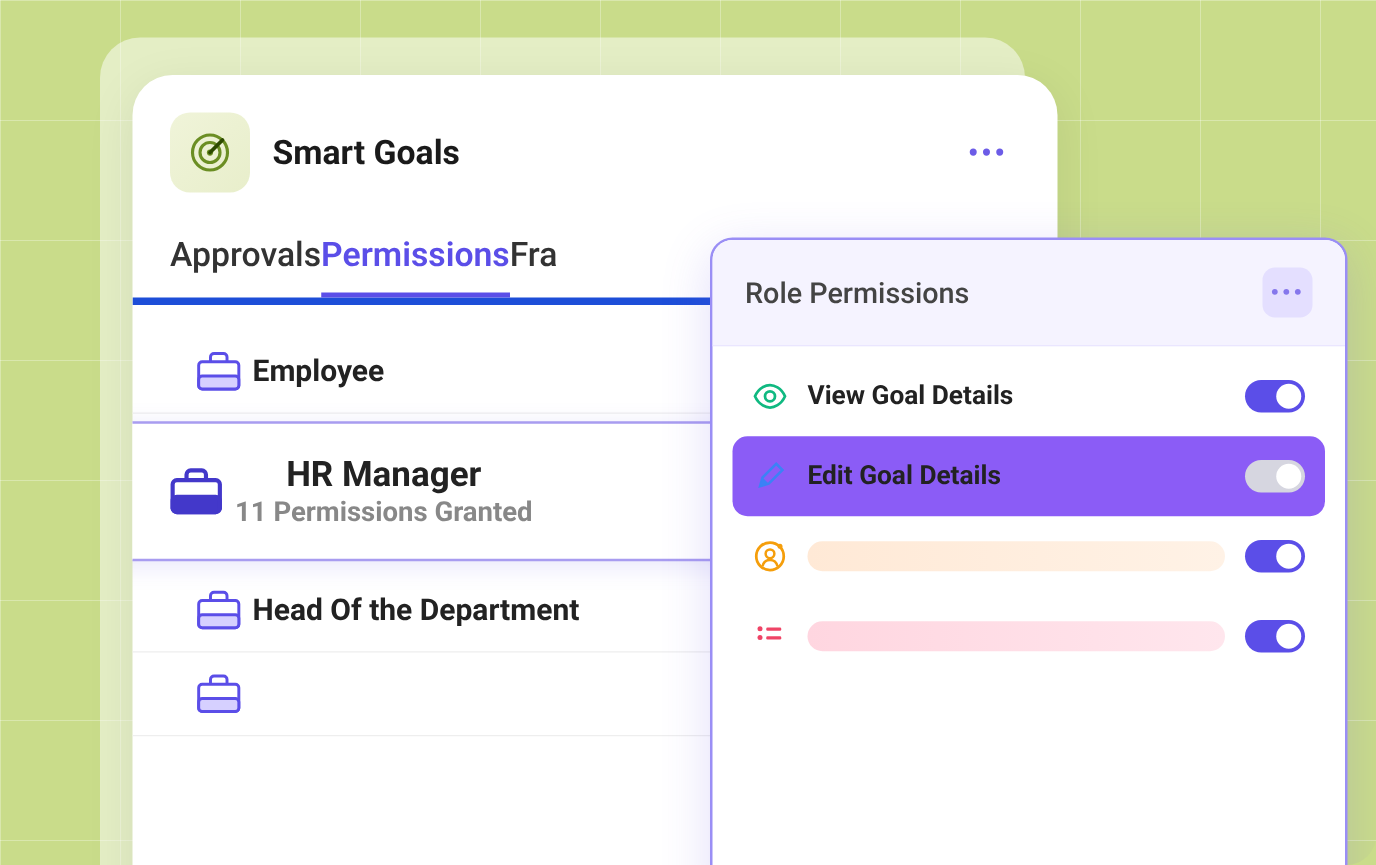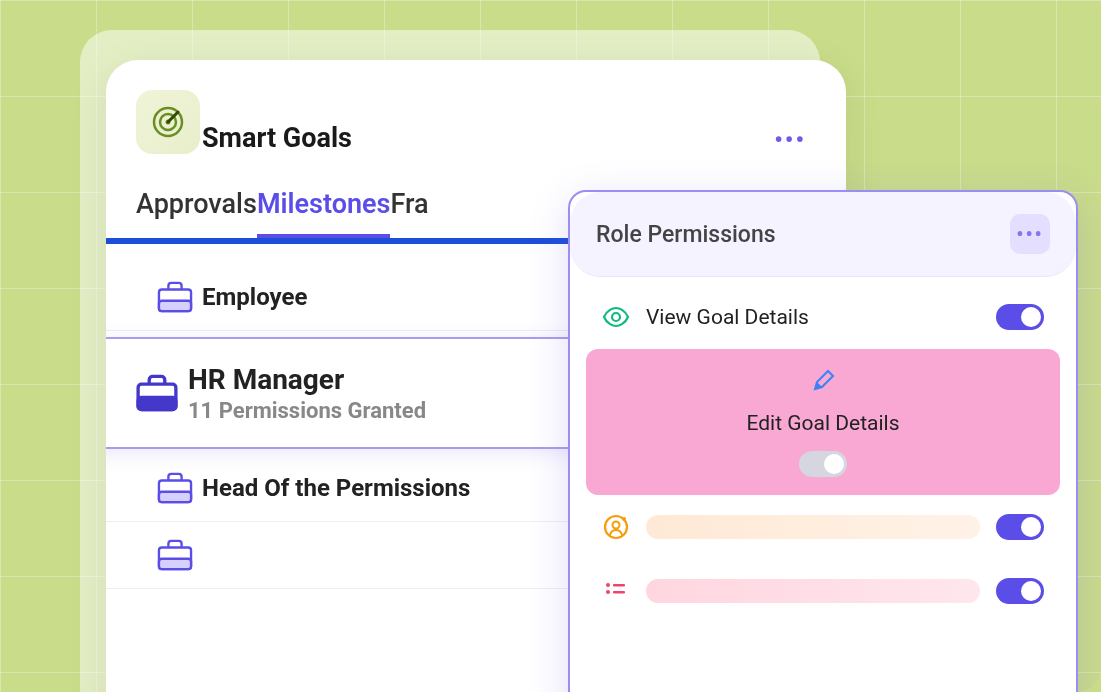--- a/index.html
+++ b/index.html
@@ -30,23 +30,23 @@
   top: 60px;
   width: 740px;
   height: 700px;
   background: #fff;
   border-radius: 32px;
   box-shadow: 0 10px 40px rgba(0,0,0,0.08);
   overflow: hidden;
 }
 .main-header {
   display: flex;
-  align-items: flex-end;
+  align-items: center;
   padding: 30px 40px 20px 30px;
-  gap: 2px;
+  gap: 18px;
 }
 .logo-box {
   width: 64px;
   height: 64px;
   background: linear-gradient(135deg, #f0f4d9, #e8eecb);
   border-radius: 16px;
   display: flex;
   align-items: center;
   justify-content: center;
 }
@@ -94,20 +94,21 @@
 }
 .role-row.selected {
   background: #fff;
   border: 2px solid #a89cf0;
   border-radius: 16px;
   margin: 6px 0;
   padding: 24px 50px;
   box-shadow: 0 4px 20px rgba(108,92,231,0.15);
   position: relative;
   left: -24px;
+  text-align: center;
 }
 .role-text { display: flex; flex-direction: column; gap: 2px; }
 .role-name {
   font-size: 24px;
   font-weight: 700;
   color: #222;
 }
 .role-row.selected .role-name { font-size: 28px; }
 .role-sub {
   font-size: 19px;
@@ -134,21 +135,20 @@
   box-shadow: 0 10px 40px rgba(108,92,231,0.2);
   overflow: hidden;
 }
 .perm-header {
   display: flex;
   align-items: center;
   justify-content: space-between;
   padding: 22px 26px;
   background: #f5f3ff;
   border-bottom: 1px solid #eae6ff;
-  border-radius: 31px;
 }
 .perm-title {
   font-size: 23px;
   font-weight: 500;
   color: #444;
 }
 .perm-more {
   width: 40px;
   height: 40px;
   background: #e4dfff;
@@ -165,33 +165,33 @@
 .perm-list {
   padding: 8px 16px;
 }
 .perm-item {
   display: flex;
   align-items: center;
   gap: 16px;
   padding: 18px 16px;
   border-radius: 12px;
 }
-.perm-item.muted { background: #f9a8d4; flex-direction: column; }
+.perm-item.muted { background: #8b5cf6; }
 .perm-icon {
   width: 28px;
   height: 28px;
   display: flex;
   align-items: center;
   justify-content: center;
 }
 .perm-label {
   font-size: 21px;
   color: #222;
   flex: 1;
-  font-weight: 400;
+  font-weight: 700;
 }
 .placeholder-bar {
   flex: 1;
   height: 24px;
   border-radius: 12px;
 }
 .toggle {
   width: 48px;
   height: 26px;
   border-radius: 13px;
@@ -228,21 +228,21 @@
         <line x1="18" y1="18" x2="28" y2="8" stroke="#2d4a00" stroke-width="3" stroke-linecap="round"></line>
         <path d="M26 6 L30 10 L28 8 Z" fill="#2d4a00"></path>
       </svg>
     </div>
     <div class="app-title">Smart Goals</div>
     <div class="header-more">•••</div>
   </div>
 
   <div class="tabs">
     <div class="tab">Approvals</div>
-    <div class="tab active">Milestones</div>
+    <div class="tab active">Permissions</div>
     <div class="tab">Fra</div>
   </div>
 
   <div class="roles-list">
     <div class="role-row">
       <svg class="briefcase" viewBox="0 0 40 36">
         <rect x="3" y="10" width="34" height="23" rx="3" fill="none" stroke="#5b4ee8" stroke-width="2.5"></rect>
         <rect x="3" y="22" width="34" height="11" rx="3" fill="#d6d0ff" stroke="#5b4ee8" stroke-width="2.5"></rect>
         <path d="M13 10 V6 a3 3 0 0 1 3-3 h8 a3 3 0 0 1 3 3 V10" fill="none" stroke="#5b4ee8" stroke-width="2.5"></path>
       </svg>
@@ -263,21 +263,21 @@
       </div>
     </div>
 
     <div class="role-row">
       <svg class="briefcase" viewBox="0 0 40 36">
         <rect x="3" y="10" width="34" height="23" rx="3" fill="none" stroke="#5b4ee8" stroke-width="2.5"></rect>
         <rect x="3" y="22" width="34" height="11" rx="3" fill="#d6d0ff" stroke="#5b4ee8" stroke-width="2.5"></rect>
         <path d="M13 10 V6 a3 3 0 0 1 3-3 h8 a3 3 0 0 1 3 3 V10" fill="none" stroke="#5b4ee8" stroke-width="2.5"></path>
       </svg>
       <div class="role-text">
-        <div class="role-name">Head Of the Permissions</div>
+        <div class="role-name">Head Of the Department</div>
       </div>
     </div>
 
     <div class="role-row">
       <svg class="briefcase" viewBox="0 0 40 36">
         <rect x="3" y="10" width="34" height="23" rx="3" fill="none" stroke="#5b4ee8" stroke-width="2.5"></rect>
         <rect x="3" y="22" width="34" height="11" rx="3" fill="#d6d0ff" stroke="#5b4ee8" stroke-width="2.5"></rect>
         <path d="M13 10 V6 a3 3 0 0 1 3-3 h8 a3 3 0 0 1 3 3 V10" fill="none" stroke="#5b4ee8" stroke-width="2.5"></path>
       </svg>
     </div>

